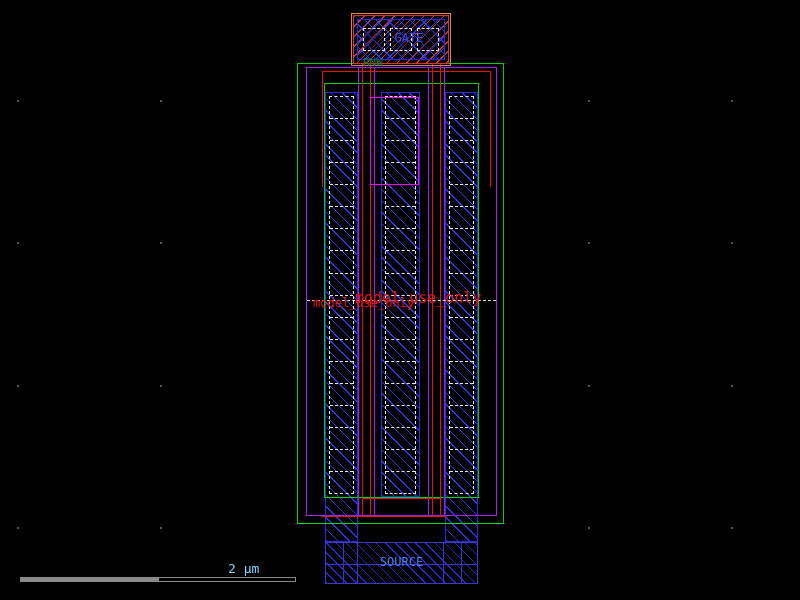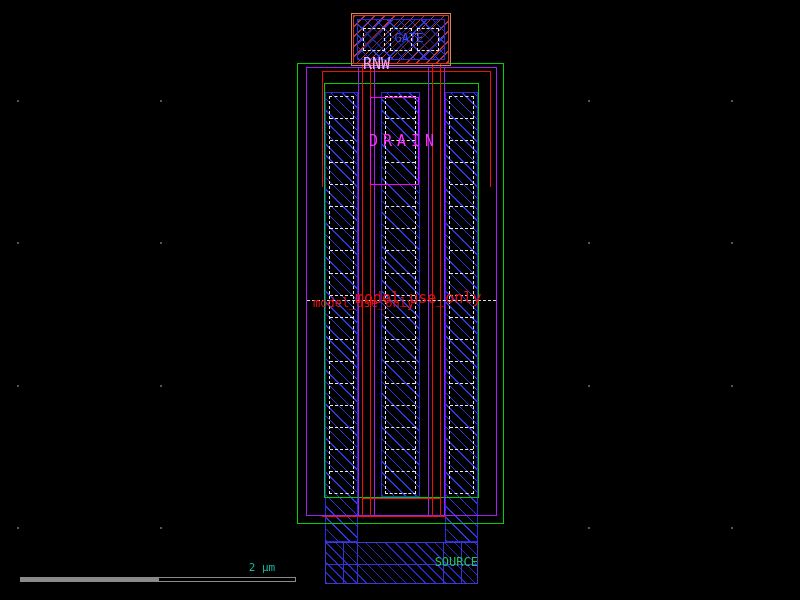--- a/index.html
+++ b/index.html
@@ -185,24 +185,23 @@
   <div class="abs" style="left:351px;top:13px;width:100px;height:53px;border:1px solid #cf8a5a;">
     <div class="abs hatch-red" style="left:1px;top:1px;width:96px;height:49px;border:1px solid #e03020;"></div>
     <div class="abs hatch-blue-x blue-border" style="left:5px;top:5px;width:88px;height:41px;"></div>
     <div class="abs" style="left:11px;top:14px;width:76px;height:23px;display:flex;gap:5px;">
       <div style="flex:1;border:1px dashed #e8e8e8;background:rgba(0,0,0,0.35);"></div>
       <div style="flex:1;border:1px dashed #e8e8e8;background:rgba(0,0,0,0.35);"></div>
       <div style="flex:1;border:1px dashed #e8e8e8;background:rgba(0,0,0,0.35);"></div>
     </div>
   </div>
 
-  <div class="lbl" style="left:326px;top:57px;font-size:15px;color:#f0abfc;padding-left:37px;">RNW</div>
+  <div class="lbl" style="left:326px;top:57px;font-size:11px;color:#15803d;padding-left:37px;">RNW</div>
   <div class="lbl" style="left:351px;top:32px;width:116px;text-align:center;font-size:12px;color:#4646f0;">GATE</div>
-  <div class="lbl" style="left:331px;top:134px;width:146px;text-align:center;font-size:15px;letter-spacing:5px;color:#ff30ff;">DRAIN</div>
   <div class="lbl" style="left:313px;top:297px;font-size:12px;color:#e81010;">model_use_only</div>
   <div class="lbl" style="left:355px;top:291px;font-size:15px;color:#e81010;">model_use_only</div>
-  <div class="lbl" style="left:325px;top:556px;width:153px;text-align:right;font-size:12px;color:#22c55e;">SOURCE</div>
+  <div class="lbl" style="left:325px;top:556px;width:153px;text-align:center;font-size:12px;color:#3b82f6;">SOURCE</div>
 
   <div class="abs" style="left:20px;top:577px;width:138px;height:5px;background:#8a8a8a;"></div>
   <div class="abs" style="left:158px;top:577px;width:138px;height:5px;border:1px solid #8a8a8a;"></div>
-  <div class="lbl" style="left:228px;top:562px;width:68px;text-align:center;font-size:11px;color:#14b8a6;">2 µm</div>
+  <div class="lbl" style="left:228px;top:562px;width:68px;text-align:left;font-size:13px;color:#7dd3fc;">2 µm</div>
 
 </div>
 
 </body></html>

